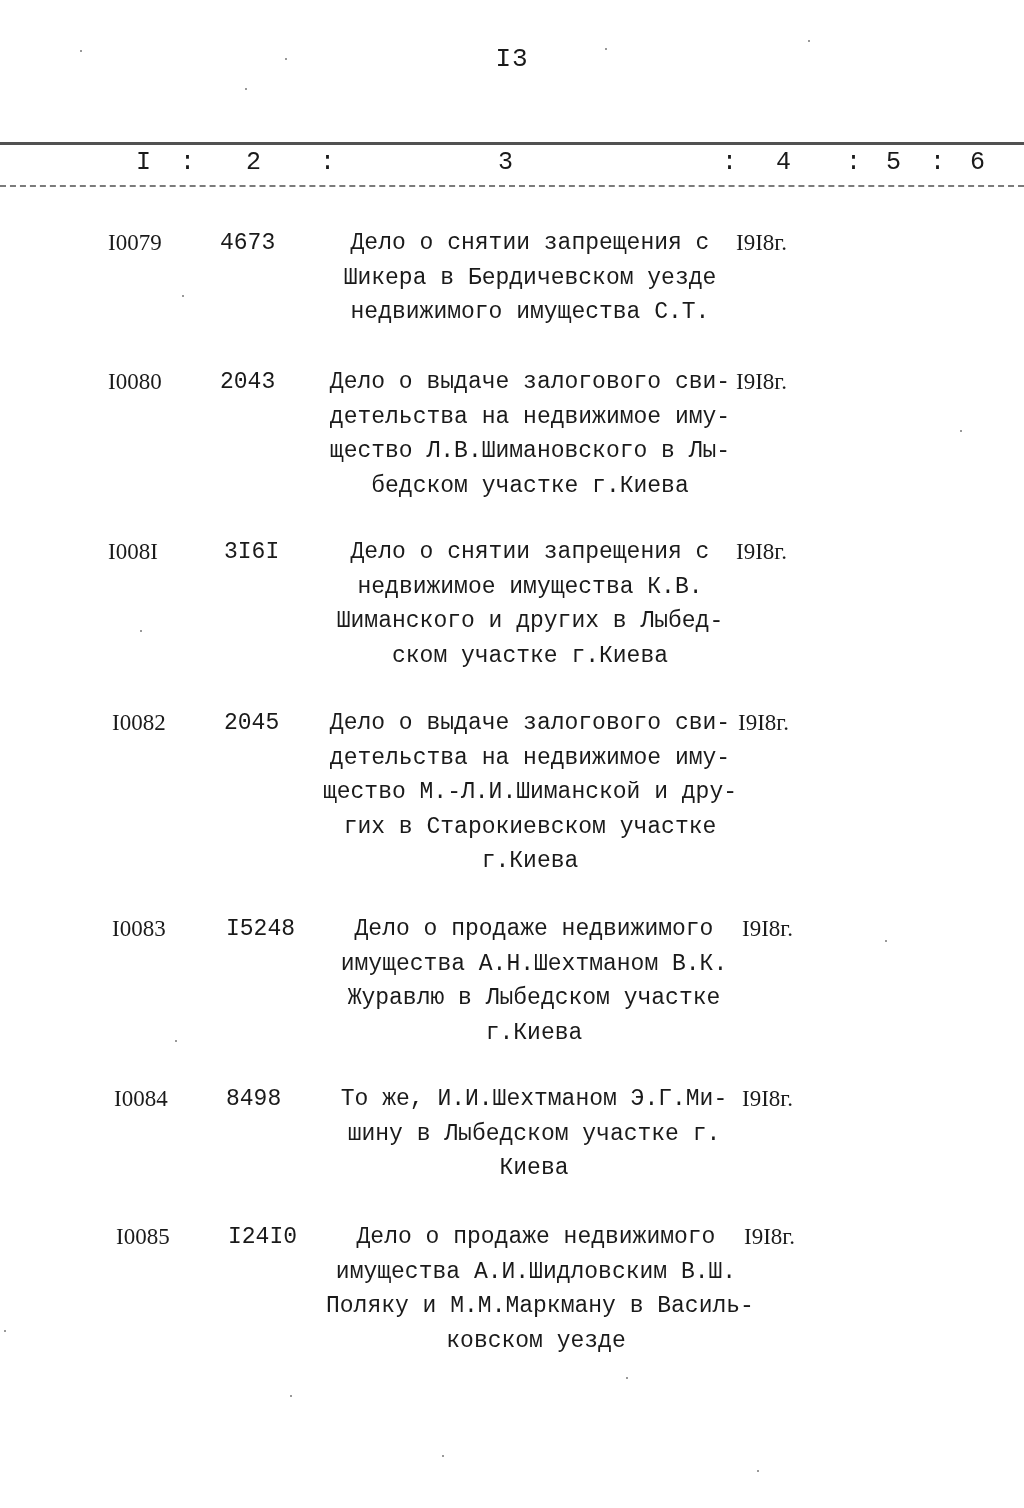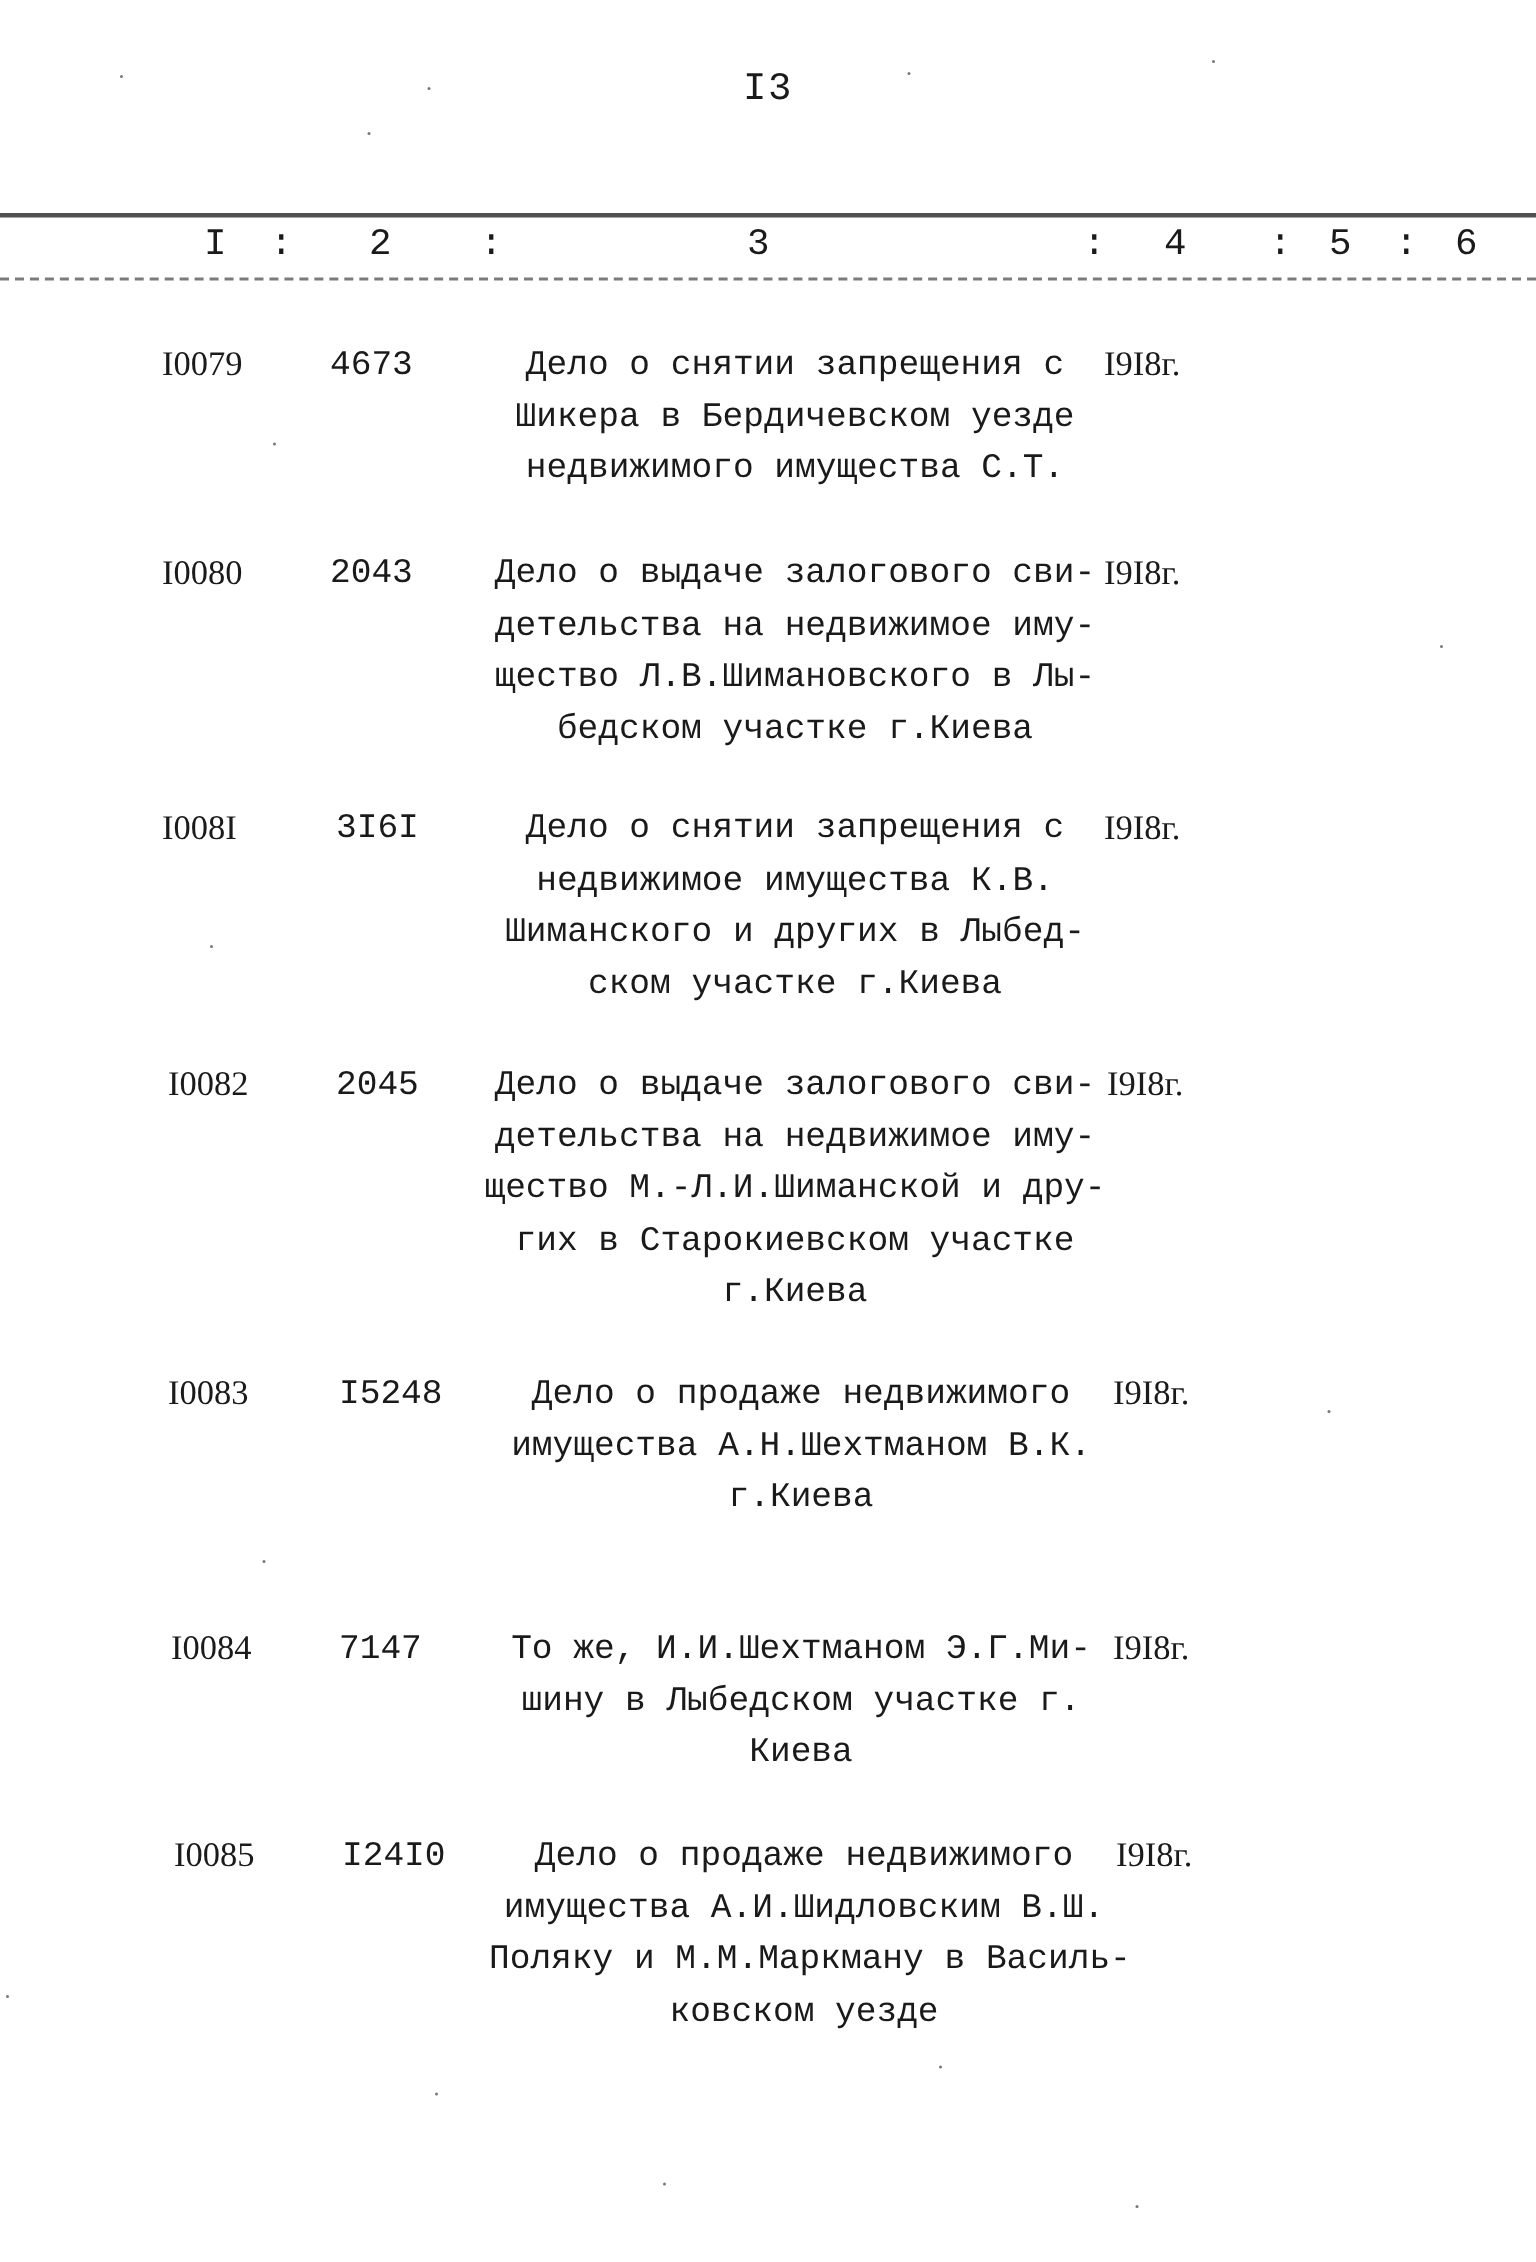--- a/index.html
+++ b/index.html
@@ -137,28 +137,29 @@
     </div>
     <span class="c4" style="left:738px">I9I8г.</span>
   </div>
 
   <div class="entry" style="top:912px">
     <span class="c1" style="left:112px">I0083</span>
     <span class="c2" style="left:226px">I5248</span>
     <div class="c3" style="left:324px">
       <span class="line">Дело о продаже недвижимого</span>
       <span class="line">имущества А.Н.Шехтманом В.К.</span>
+      <span class="line">Журавлю в Лыбедском участке</span>
       <span class="line">г.Киева</span>
     </div>
     <span class="c4" style="left:742px">I9I8г.</span>
   </div>
 
   <div class="entry" style="top:1082px">
     <span class="c1" style="left:114px">I0084</span>
-    <span class="c2" style="left:226px">7147</span>
+    <span class="c2" style="left:226px">8498</span>
     <div class="c3" style="left:324px">
       <span class="line">То же, И.И.Шехтманом Э.Г.Ми-</span>
       <span class="line">шину в Лыбедском участке г.</span>
       <span class="line">Киева</span>
     </div>
     <span class="c4" style="left:742px">I9I8г.</span>
   </div>
 
   <div class="entry" style="top:1220px">
     <span class="c1" style="left:116px">I0085</span>

